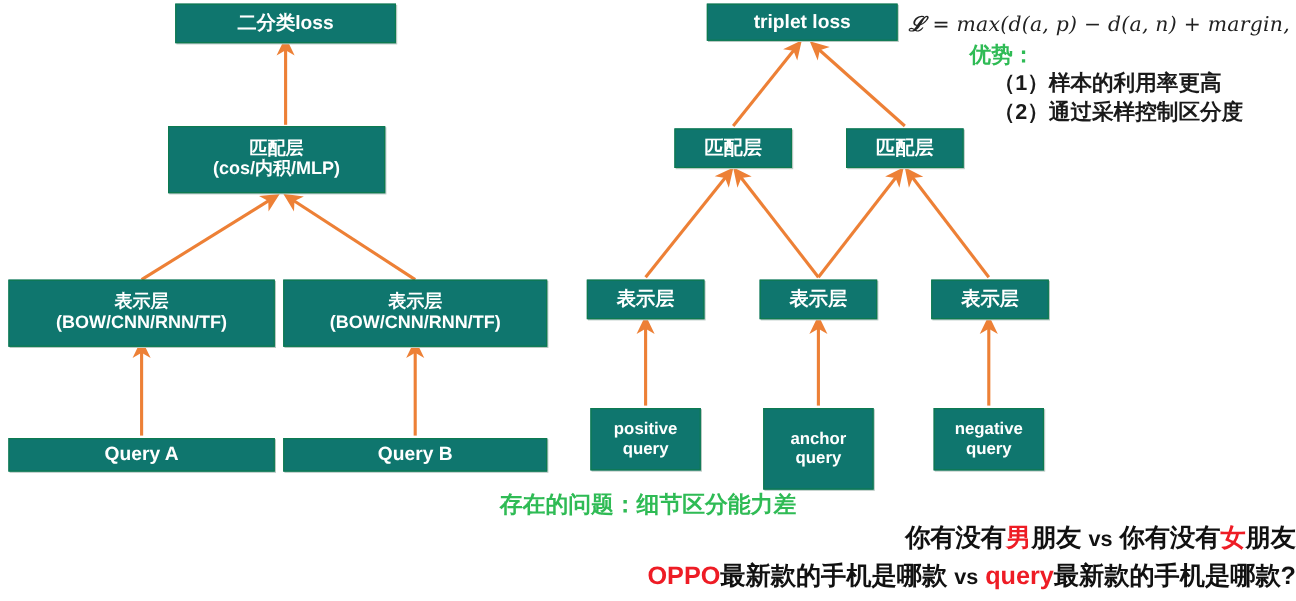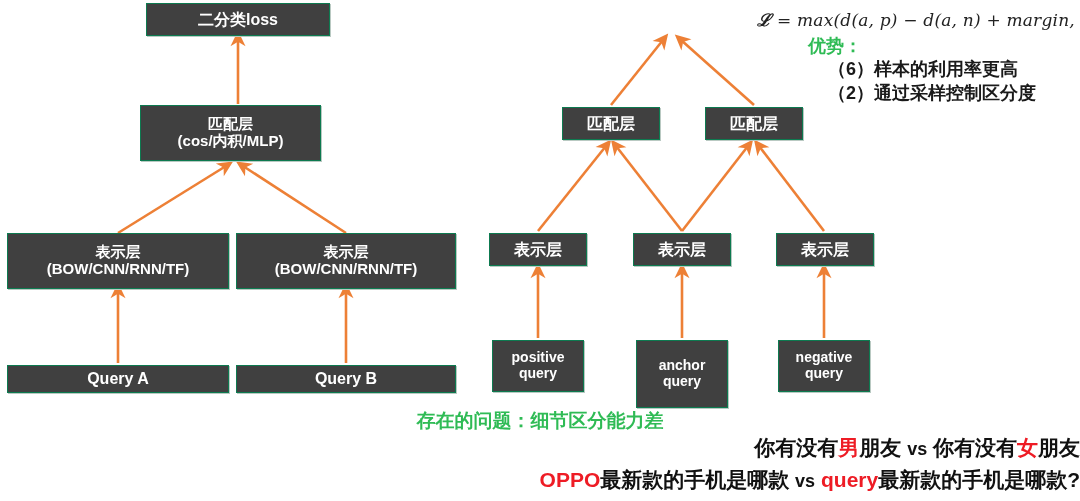--- a/index.html
+++ b/index.html
@@ -15,21 +15,21 @@
     font-family: "Liberation Sans", "DejaVu Sans", sans-serif;
   }
   #stage {
     position: absolute;
     left: 0; top: 0;
     width: 1080px;
     height: 501px;
   }
   .node {
     position: absolute;
-    background: #404040;
+    background: #0f766e;
     border: 1px solid #0d7a50;
     box-shadow: 1px 1px 0 #b9c9c2;
     color: #ffffff;
     display: flex;
     flex-direction: column;
     align-items: center;
     justify-content: center;
     text-align: center;
     font-weight: bold;
     line-height: 1.12;
@@ -140,20 +140,23 @@
   </div>
 
   <div class="node f16" style="left:7px; top:365px; width:222px; height:28px;">
     <span class="l1">Query A</span>
   </div>
 
   <div class="node f16" style="left:236px; top:365px; width:220px; height:28px;">
     <span class="l1">Query B</span>
   </div>
 
+  <div class="node f16" style="left:589px; top:3px; width:159px; height:31px;">
+    <span class="l1">triplet loss</span>
+  </div>
 
   <div class="node f16" style="left:562px; top:107px; width:98px; height:33px;">
     <span class="l1">匹配层</span>
   </div>
 
   <div class="node f16" style="left:705px; top:107px; width:98px; height:33px;">
     <span class="l1">匹配层</span>
   </div>
 
   <div class="node f16" style="left:489px; top:233px; width:98px; height:33px;">
@@ -183,21 +186,21 @@
     <span class="l2">query</span>
   </div>
 
   <div class="formula" style="left:757px; top:8px;">
     <span class="cal">ℒ</span>
     <span class="op">=</span>
     <span>max(d(a, p) − d(a, n) + margin, 0)</span>
   </div>
 
   <div class="adv-title" style="left:808px; top:34px;">优势：</div>
-  <div class="adv-item" style="left:828px; top:57px;">（6）样本的利用率更高</div>
+  <div class="adv-item" style="left:828px; top:57px;">（1）样本的利用率更高</div>
   <div class="adv-item" style="left:828px; top:81px;">（2）通过采样控制区分度</div>
 
   <div class="caption cap-green" style="left:0; top:408px;">存在的问题：细节区分能力差</div>
 
   <div class="caption cap-line" style="left:0; top:434px;">
     <span>你有没有</span><span class="hl">男</span><span>朋友</span>
     <span class="vs">vs</span>
     <span>你有没有</span><span class="hl">女</span><span>朋友</span>
   </div>
 

